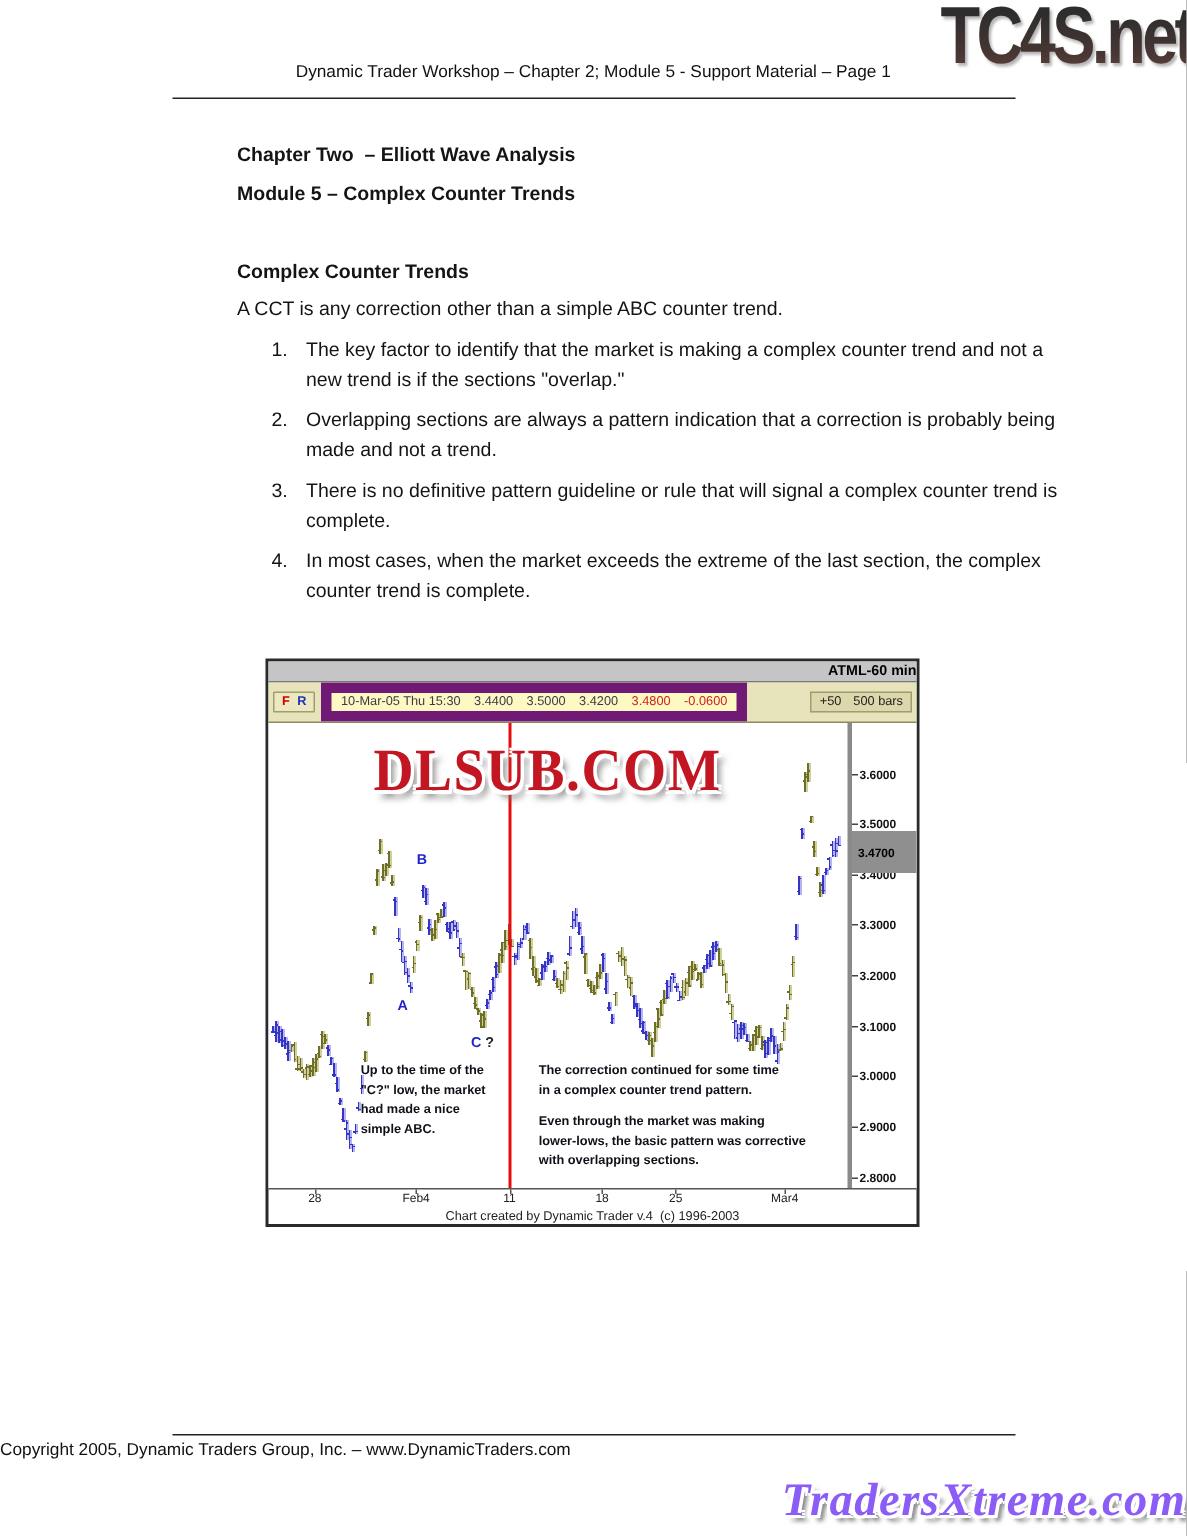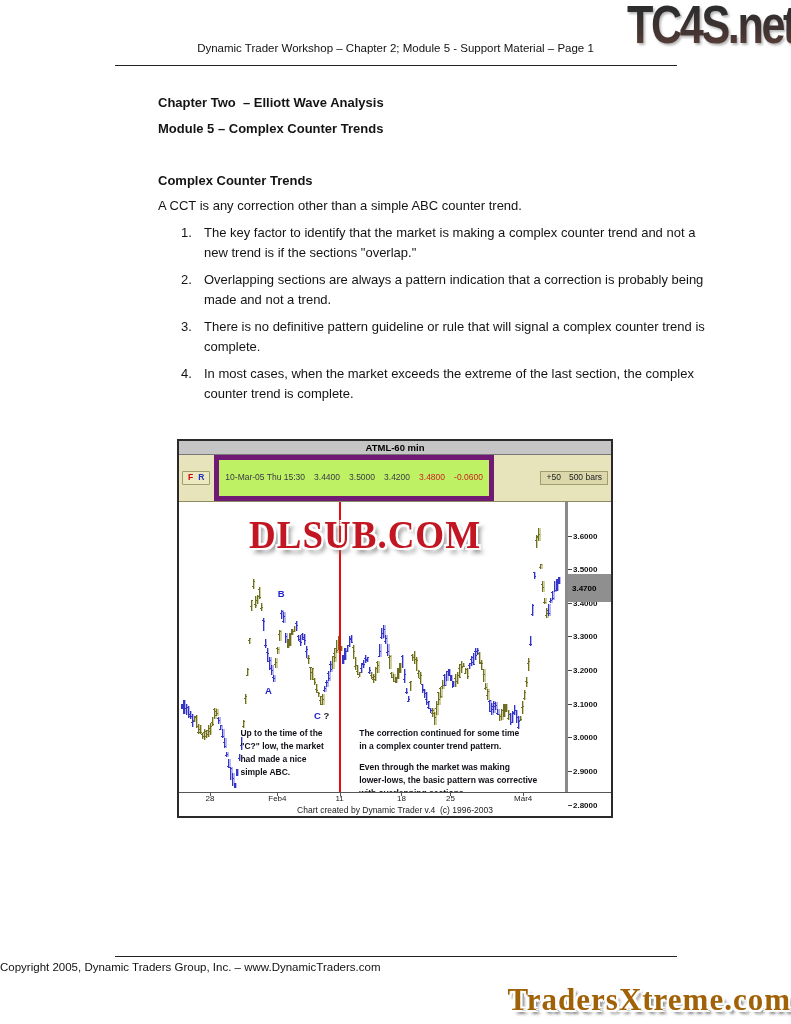--- a/index.html
+++ b/index.html
@@ -30,29 +30,29 @@
   .intro{margin:0 0 10px 0;}
   .li{display:flex;margin:0 0 7px 0;line-height:20px;}
   .li .num{flex:0 0 23px;margin-left:23px;}
   .li .txt{flex:1;white-space:pre-wrap;}
 
   
   .chart-window{position:absolute;left:177px;top:439px;width:436px;height:379px;
                 box-sizing:border-box;border:2px solid #2a2a2a;background:#fff;
                 display:flex;flex-direction:column;}
   .cw-title{flex:0 0 13px;line-height:13px;background:#c5c5c5;border-bottom:1px solid #777;
-            font-size:9.5px;font-weight:bold;text-align:center;color:#000;}
+            font-size:9.5px;font-weight:bold;text-align:right;color:#000;}
   .cw-toolbar{flex:0 0 16px;background:#e7e3ba;border-bottom:1px solid #8d8a60;
               display:flex;align-items:center;font-size:8.5px;padding:0 3px;gap:4px;}
   .fr-btn{background:#ece8c0;border:1px solid #a09d6e;border-radius:1px;height:12px;
           line-height:11px;padding:0 5px;font-weight:bold;display:inline-flex;gap:5px;}
   .fr-btn .f{color:#cc0000;}
   .fr-btn .r{color:#2233bb;}
-  .tb-field{background:#bef264;border:5px solid #701a75;height:12px;line-height:11px;
-            padding:12px 6px;display:inline-flex;gap:9px;color:#3a3a46;white-space:nowrap;}
+  .tb-field{background:#fef9c3;border:7px solid #701a75;height:12px;line-height:11px;
+            padding:0 6px;display:inline-flex;gap:9px;color:#3a3a46;white-space:nowrap;}
   .tb-field .red{color:#cc2222;}
   .tb-spacer{flex:1;}
   .bars-box{background:#dcd8ac;border:1px solid #a09d6e;height:12px;line-height:11px;
             padding:0 5px;display:inline-flex;gap:8px;color:#222;}
   .cw-plotrow{flex:1;display:flex;min-height:0;}
   .cw-plot{flex:1;position:relative;background:#fff;overflow:hidden;}
   .cw-plot svg{position:absolute;left:0;top:0;shape-rendering:crispEdges;}
   .redline{position:absolute;top:0;bottom:0;width:2px;}
   .dlsub{position:absolute;top:11px;left:50%;transform:translateX(-53%) scaleY(1.08);
          font-family:"Liberation Serif",serif;font-weight:bold;font-size:37px;
@@ -73,22 +73,22 @@
             display:flex;align-items:center;padding-left:4px;font-weight:bold;font-size:8px;}
   .cw-xaxis{flex:0 0 12px;border-top:1px solid #555;position:relative;font-size:8px;color:#222;}
   .xlab{position:absolute;top:1px;transform:translateX(-50%);}
   .xtick{position:absolute;top:0;width:1px;height:3px;background:#555;}
   .cw-footer{flex:0 0 11px;text-align:center;font-size:8.5px;color:#222;line-height:11px;
              white-space:pre-wrap;}
 
   
   .copyright{position:absolute;top:961px;left:0;width:100%;text-align:left;
              font-size:11.5px;color:#111;}
-  .txtreme{position:absolute;top:982px;right:0px;font-weight:bold;
-           font-size:31px;letter-spacing:1px;color:#a16207;white-space:nowrap;
+  .txtreme{position:absolute;top:982px;right:0px;font-weight:bold;font-style:italic;
+           font-size:31px;letter-spacing:1px;color:#8b5cf6;white-space:nowrap;
            font-family:"Liberation Serif",serif;
            text-shadow:-2px -2px 0 #fff,2px -2px 0 #fff,-2px 2px 0 #fff,2px 2px 0 #fff,
                        0 -2px 0 #fff,0 2px 0 #fff,-2px 0 0 #fff,2px 0 0 #fff,
                        4px 4px 3px rgba(90,90,90,0.75);text-align:right;}
 </style>
 </head>
 <body>
 
 <div class="page">
 

